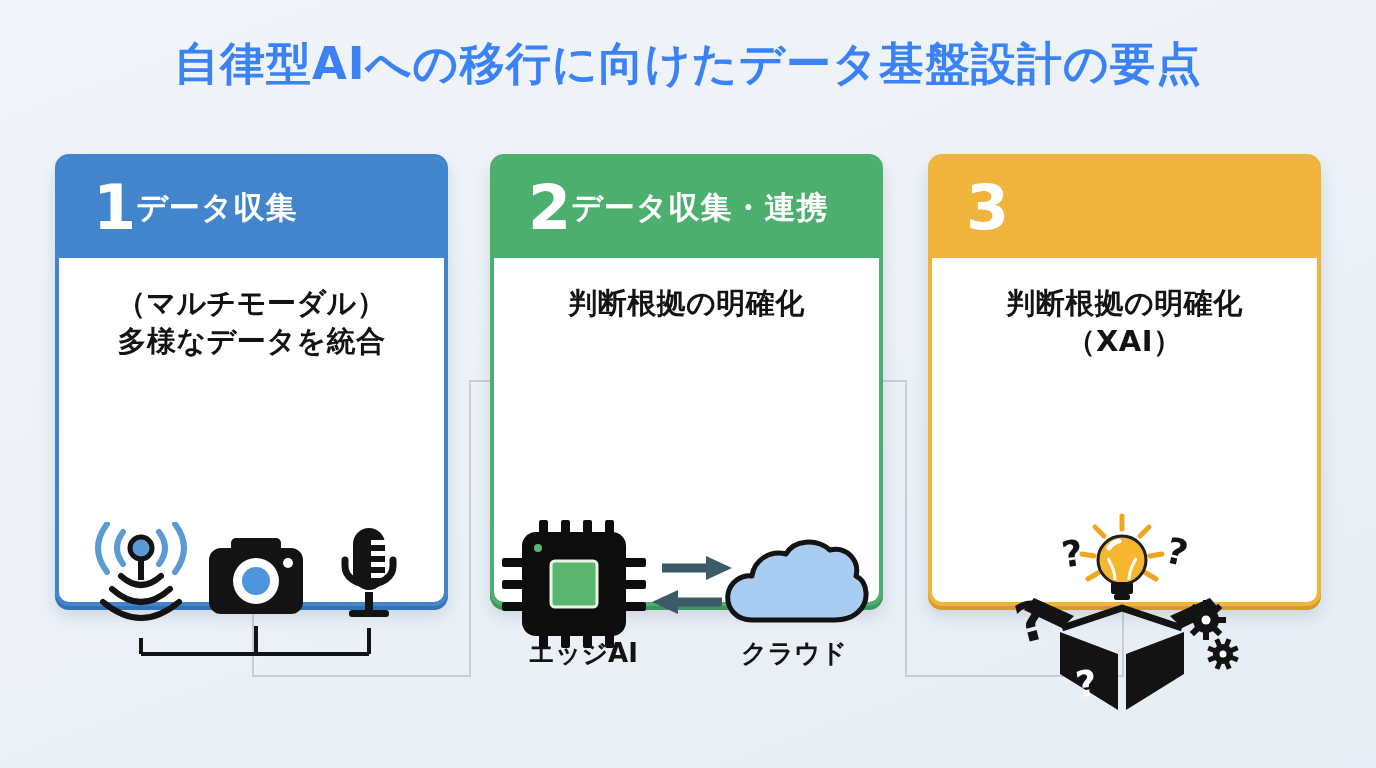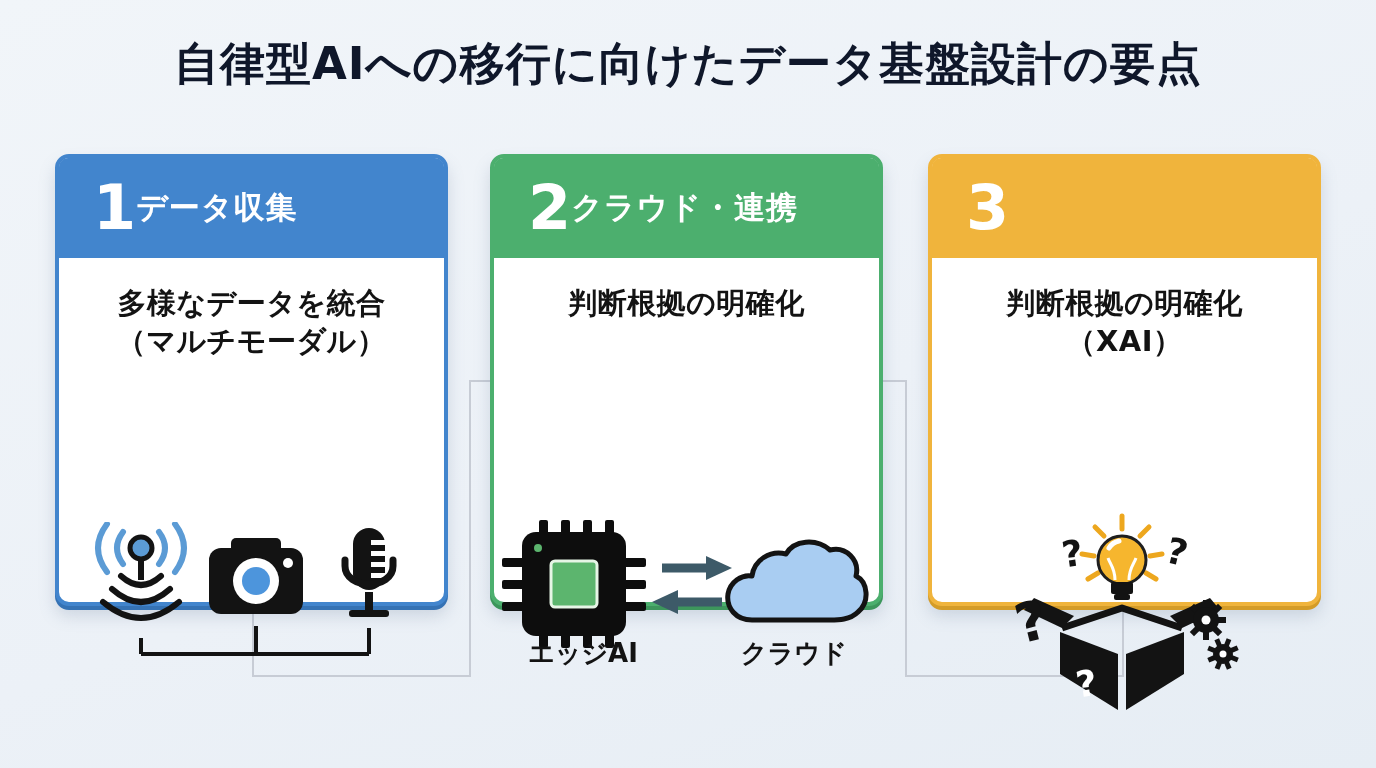--- a/index.html
+++ b/index.html
@@ -5,21 +5,21 @@
   html,body{margin:0;padding:0;}
   body{
     width:1376px;height:768px;overflow:hidden;position:relative;
     background:linear-gradient(160deg,#f1f5f9 0%,#ecf1f7 55%,#e6edf4 100%);
     font-family:"DejaVu Sans","Liberation Sans",sans-serif;
     -webkit-font-smoothing:antialiased;
   }
   .connectors{position:absolute;left:0;top:0;z-index:0;}
   .page-title{
     position:absolute;top:34px;left:0;width:100%;margin:0;
-    text-align:center;font-size:45px;font-weight:800;color:#0f172a;
+    text-align:center;font-size:45px;font-weight:800;color:#3b82f6;
     letter-spacing:1px;z-index:1;
   }
   .card{
     position:absolute;top:154px;height:452px;width:393px;
     background:#fff;border:4px solid;border-radius:14px;
     box-sizing:border-box;z-index:2;
   }
   .c1{left:55px;border-color:#4285cd;box-shadow:0 4px 0 #3572b4,0 10px 16px rgba(110,130,160,.25);}
   .c2{left:490px;border-color:#4caf6e;box-shadow:0 4px 0 #3d965c,0 10px 16px rgba(110,130,160,.25);}
   .c3{left:928px;border-color:#f0b43c;box-shadow:0 4px 0 #d49c28,0 10px 16px rgba(110,130,160,.25);}
@@ -51,22 +51,22 @@
 
 <h1 class="page-title">自律型AIへの移行に向けたデータ基盤設計の要点</h1>
 
 <article class="card c1">
   <header class="card-header">
     <span class="num">1</span>
     <span class="htitle">データ収集</span>
   </header>
   <div class="card-body">
     <p class="body-text">
+      <span>（マルチモーダル）</span>
       <span>多様なデータを統合</span>
-      <span>（マルチモーダル）</span>
     </p>
     <svg class="iconsvg" style="top:238px" width="385" height="146" viewBox="0 0 385 146">
 
       <g>
         <path d="M64 10 Q52 26 64 42" fill="none" stroke="#5b9bd5" stroke-width="6" stroke-linecap="round"></path>
         <path d="M48 2 Q30 26 48 50" fill="none" stroke="#5b9bd5" stroke-width="6" stroke-linecap="round"></path>
         <path d="M100 10 Q112 26 100 42" fill="none" stroke="#5b9bd5" stroke-width="6" stroke-linecap="round"></path>
         <path d="M116 2 Q134 26 116 50" fill="none" stroke="#5b9bd5" stroke-width="6" stroke-linecap="round"></path>
         <circle cx="82" cy="26" r="11" fill="#5b9bd5" stroke="#131313" stroke-width="5"></circle>
         <line x1="82" y1="37" x2="82" y2="58" stroke="#131313" stroke-width="6"></line>
@@ -97,21 +97,21 @@
       <g>
         <path d="M82 116 V132 M197 104 V132 M310 106 V132 M82 132 H310" fill="none" stroke="#131313" stroke-width="4"></path>
       </g>
     </svg>
   </div>
 </article>
 
 <article class="card c2">
   <header class="card-header">
     <span class="num">2</span>
-    <span class="htitle">クラウド・連携</span>
+    <span class="htitle">データ収集・連携</span>
   </header>
   <div class="card-body">
     <p class="body-text">
       <span>判断根拠の明確化</span>
       <span></span>
     </p>
     <svg class="iconsvg" style="top:236px" width="385" height="132" viewBox="0 0 385 132">
 
       <g>
         <rect x="45" y="0" width="9" height="16" rx="2" fill="#0d0d0d"></rect>

